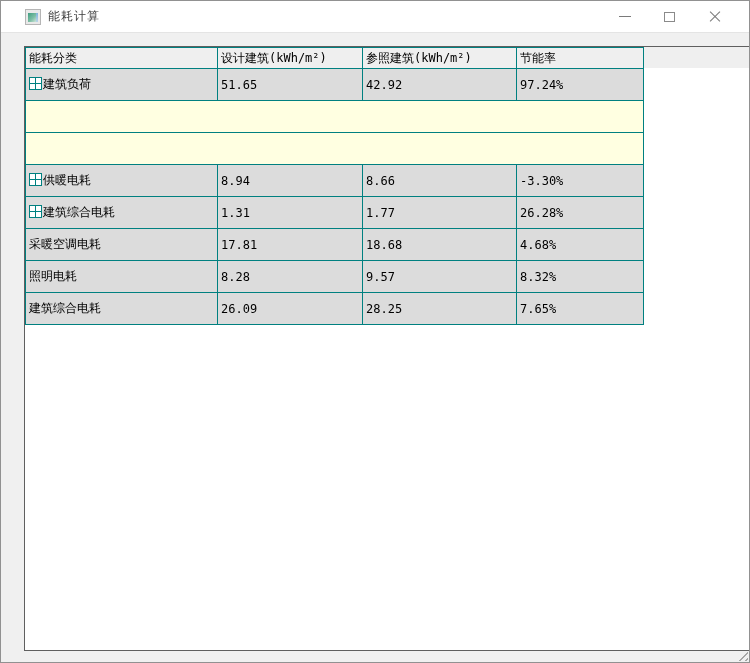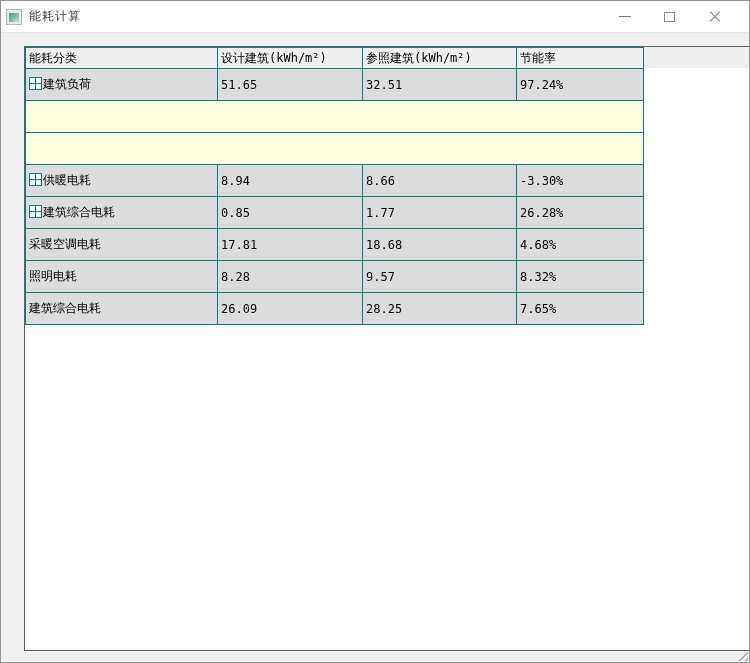--- a/index.html
+++ b/index.html
@@ -14,21 +14,21 @@
     font-family: "DejaVu Sans", "Liberation Sans", sans-serif;
   }
 
   
   .titlebar {
     height: 32px;
     background: #ffffff;
     border-bottom: 1px solid #e4e4e4;
     display: flex;
     align-items: center;
-    padding-left: 5px;
+    padding-left: 24px;
     text-align: right;
   }
   .app-icon {
     width: 16px; height: 16px;
     border: 1px solid #b5b5b5;
     background: #e9e9e9;
     display: inline-block;
     position: relative;
     margin-right: 7px;
   }
@@ -176,21 +176,21 @@
         <tr>
           <th>能耗分类</th>
           <th>设计建筑(kWh/m²)</th>
           <th>参照建筑(kWh/m²)</th>
           <th>节能率</th>
         </tr>
 
         <tr class="row">
           <td><span class="expand"></span><span>建筑负荷</span></td>
           <td>51.65</td>
-          <td>32.51</td>
+          <td>42.92</td>
           <td>97.24%</td>
         </tr>
 
         <tr class="spacer">
             <td colspan="4"></td>
           </tr>
 
 
         <tr class="spacer">
             <td colspan="4"></td>
@@ -199,21 +199,21 @@
 
         <tr class="row">
           <td><span class="expand"></span><span>供暖电耗</span></td>
           <td>8.94</td>
           <td>8.66</td>
           <td>-3.30%</td>
         </tr>
 
         <tr class="row">
           <td><span class="expand"></span><span>建筑综合电耗</span></td>
-          <td>0.85</td>
+          <td>1.31</td>
           <td>1.77</td>
           <td>26.28%</td>
         </tr>
 
         <tr class="row">
           <td><span>采暖空调电耗</span></td>
           <td>17.81</td>
           <td>18.68</td>
           <td>4.68%</td>
         </tr>

